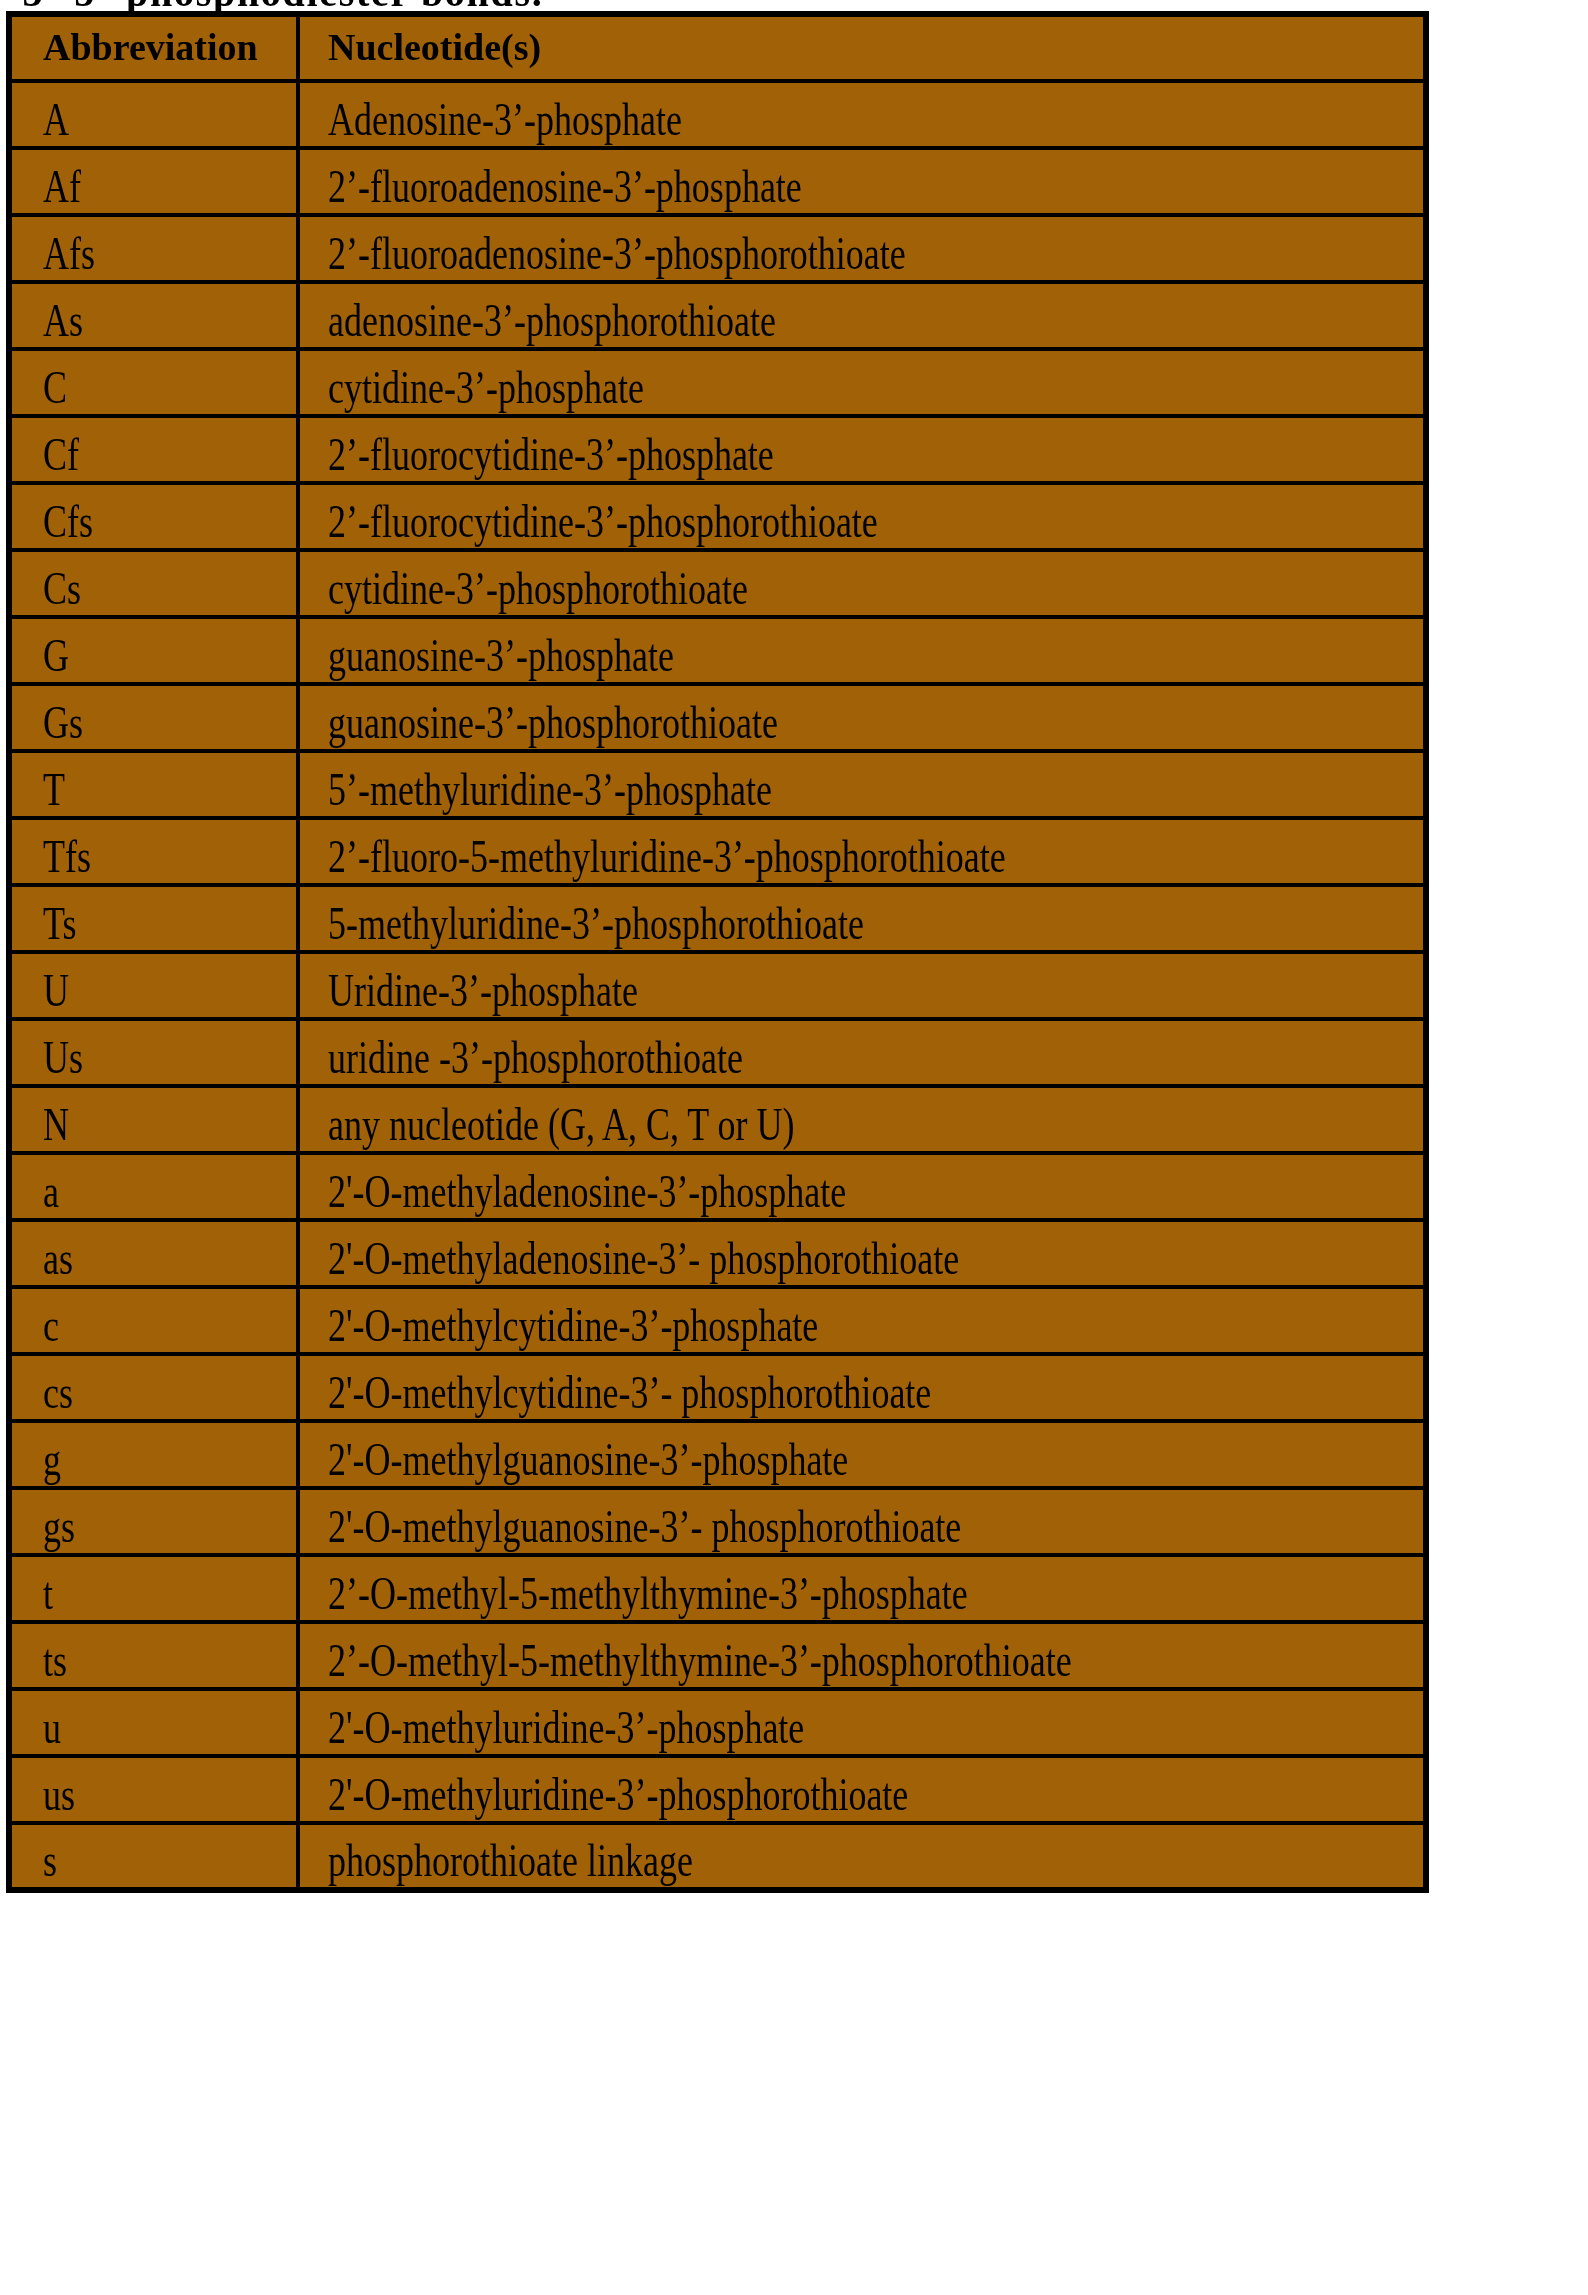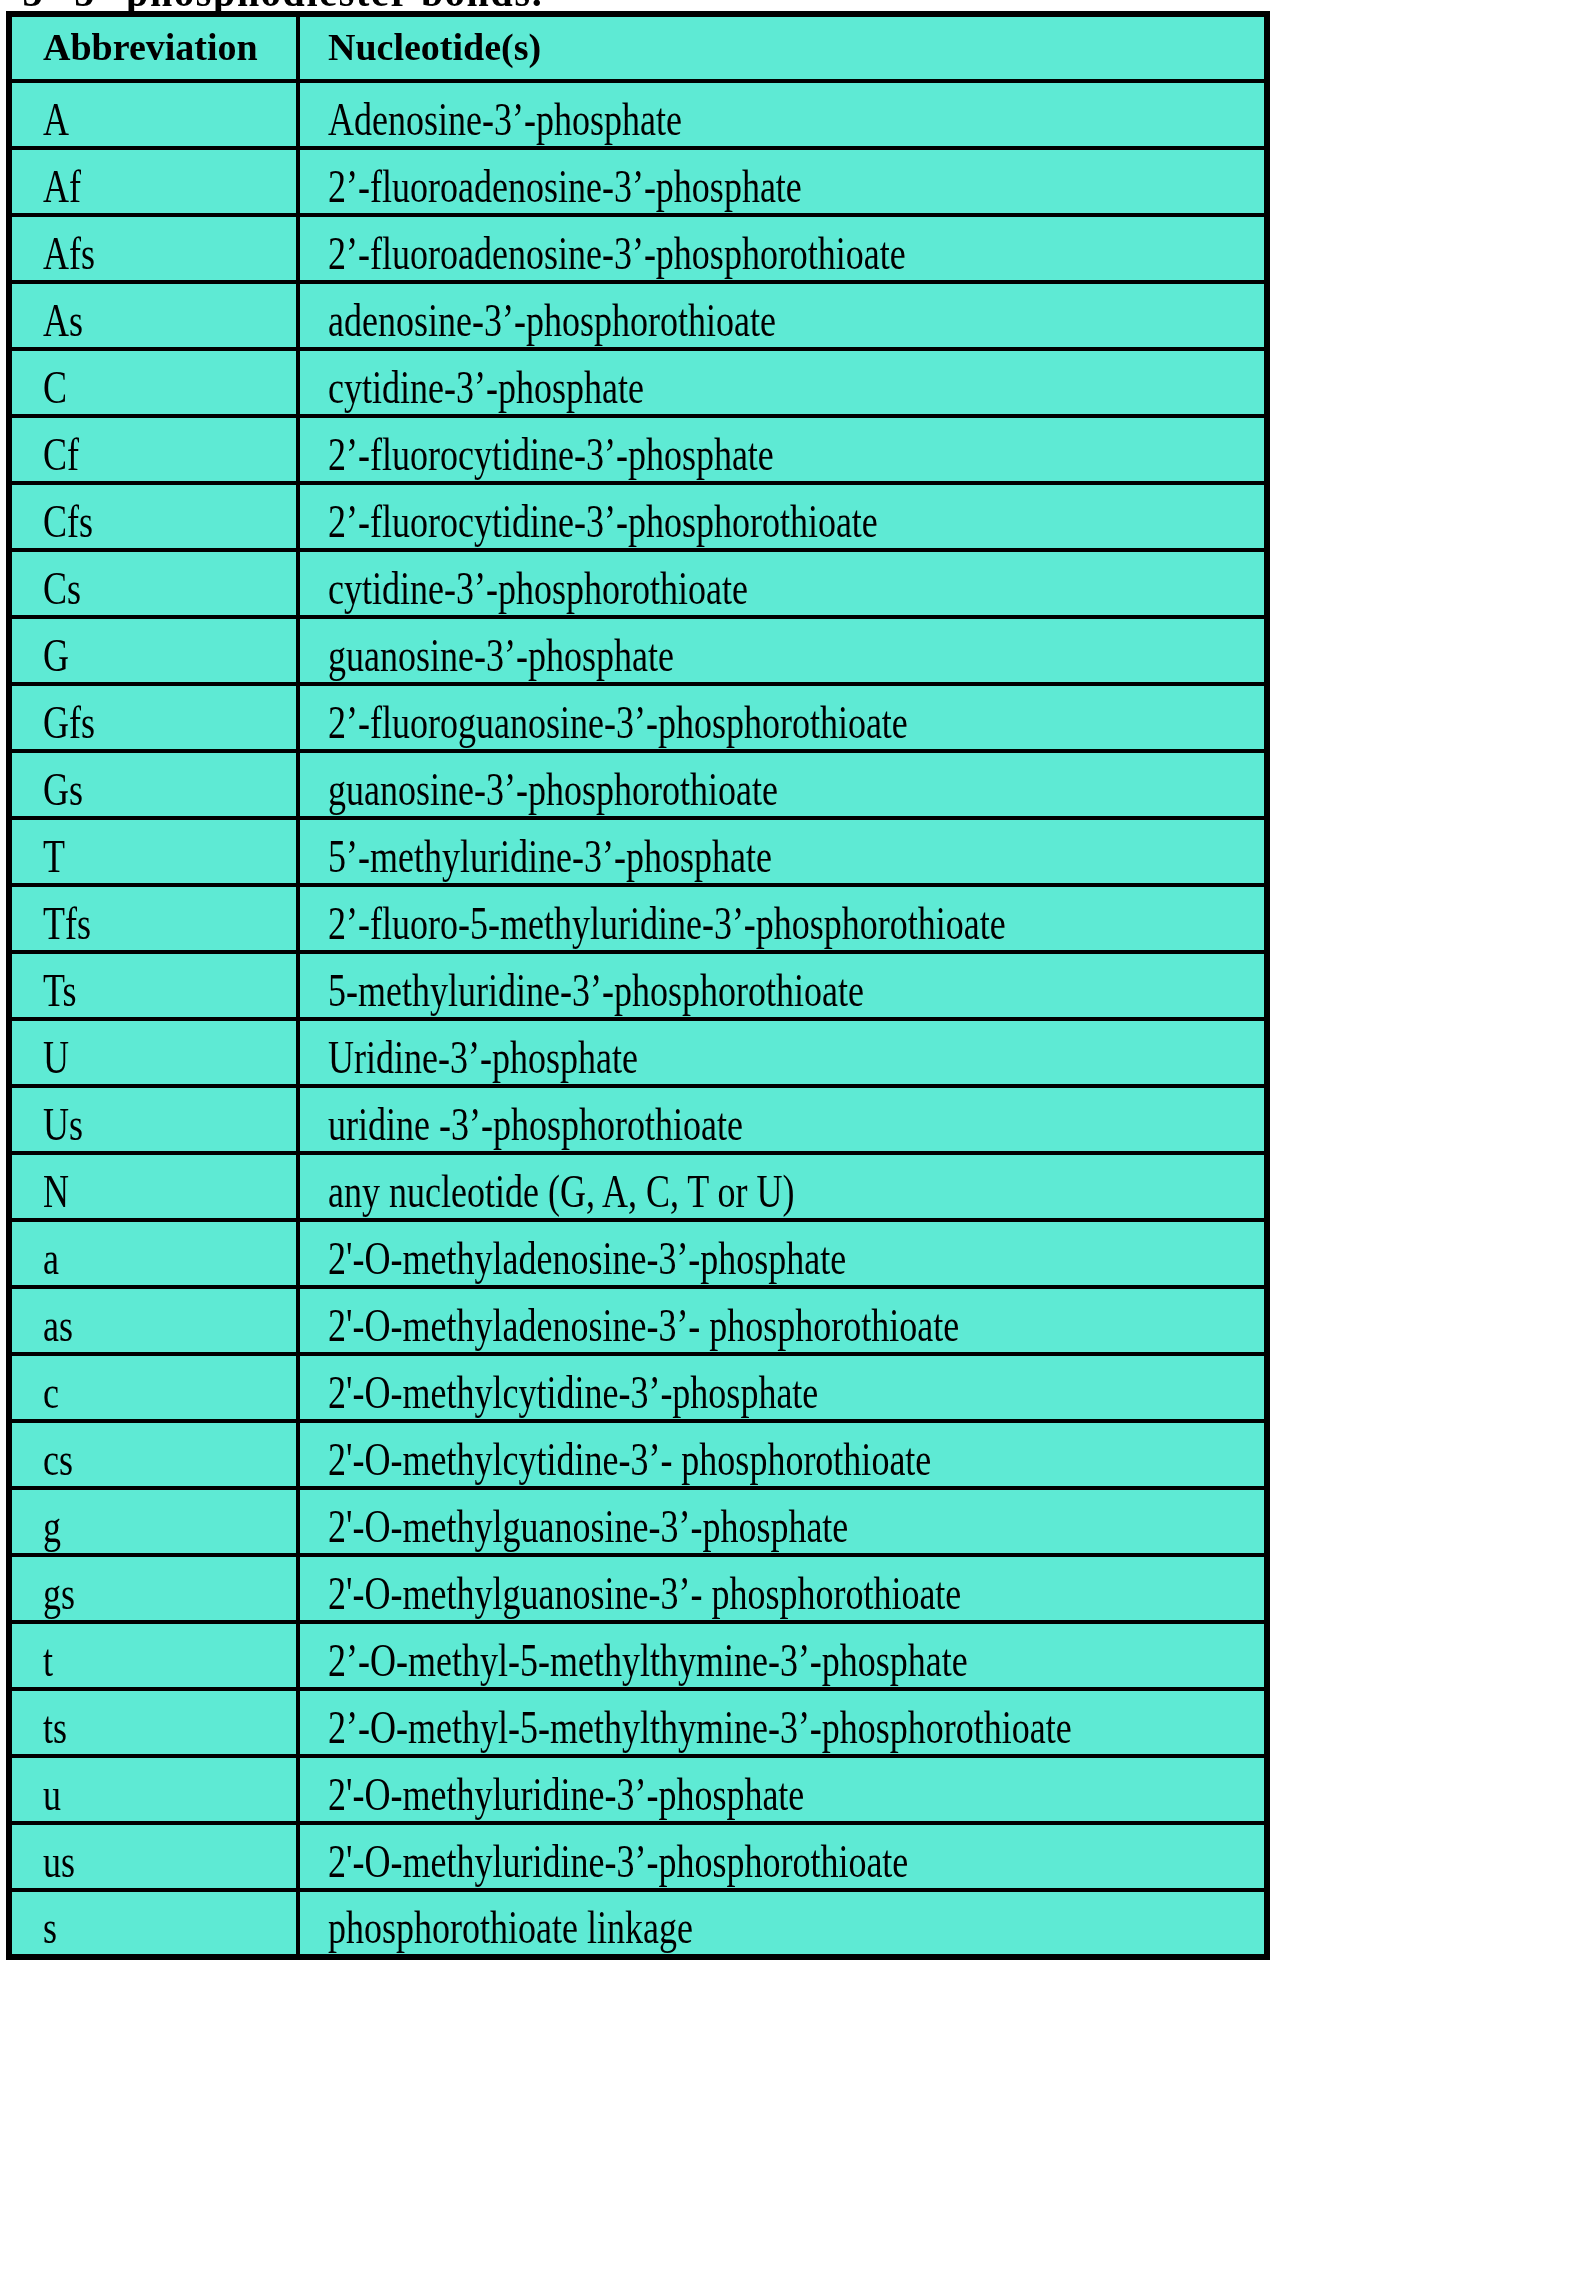--- a/index.html
+++ b/index.html
@@ -18,25 +18,25 @@
     left: 22.6px;
     font-size: 40px;
     font-weight: bold;
     letter-spacing: 1.7px;
     white-space: nowrap;
   }
   table.doc-table {
     position: absolute;
     left: 6px;
     top: 11.3px;
-    width: 1264px;
+    width: 1423px;
     border-collapse: collapse;
     table-layout: fixed;
     border: 6px solid #000;
-    background: #5eead4;
+    background: #a16207;
   }
   col.c-abbr { width: 289px; }
   th, td {
     border: 4.3px solid #000;
     vertical-align: bottom;
     text-align: left;
     overflow: hidden;
   }
   thead tr { height: 67px; }
   tbody tr { height: 67px; }
@@ -141,28 +141,20 @@
       <tr>
     <td class="d-abbr">
       <span class="cell-text">G</span>
     </td>
     <td class="d-nuc">
       <span class="cell-text">guanosine-3’-phosphate</span>
     </td>
   </tr>
       <tr>
     <td class="d-abbr">
-      <span class="cell-text">Gfs</span>
-    </td>
-    <td class="d-nuc">
-      <span class="cell-text">2’-fluoroguanosine-3’-phosphorothioate</span>
-    </td>
-  </tr>
-      <tr>
-    <td class="d-abbr">
       <span class="cell-text">Gs</span>
     </td>
     <td class="d-nuc">
       <span class="cell-text">guanosine-3’-phosphorothioate</span>
     </td>
   </tr>
       <tr>
     <td class="d-abbr">
       <span class="cell-text">T</span>
     </td>

